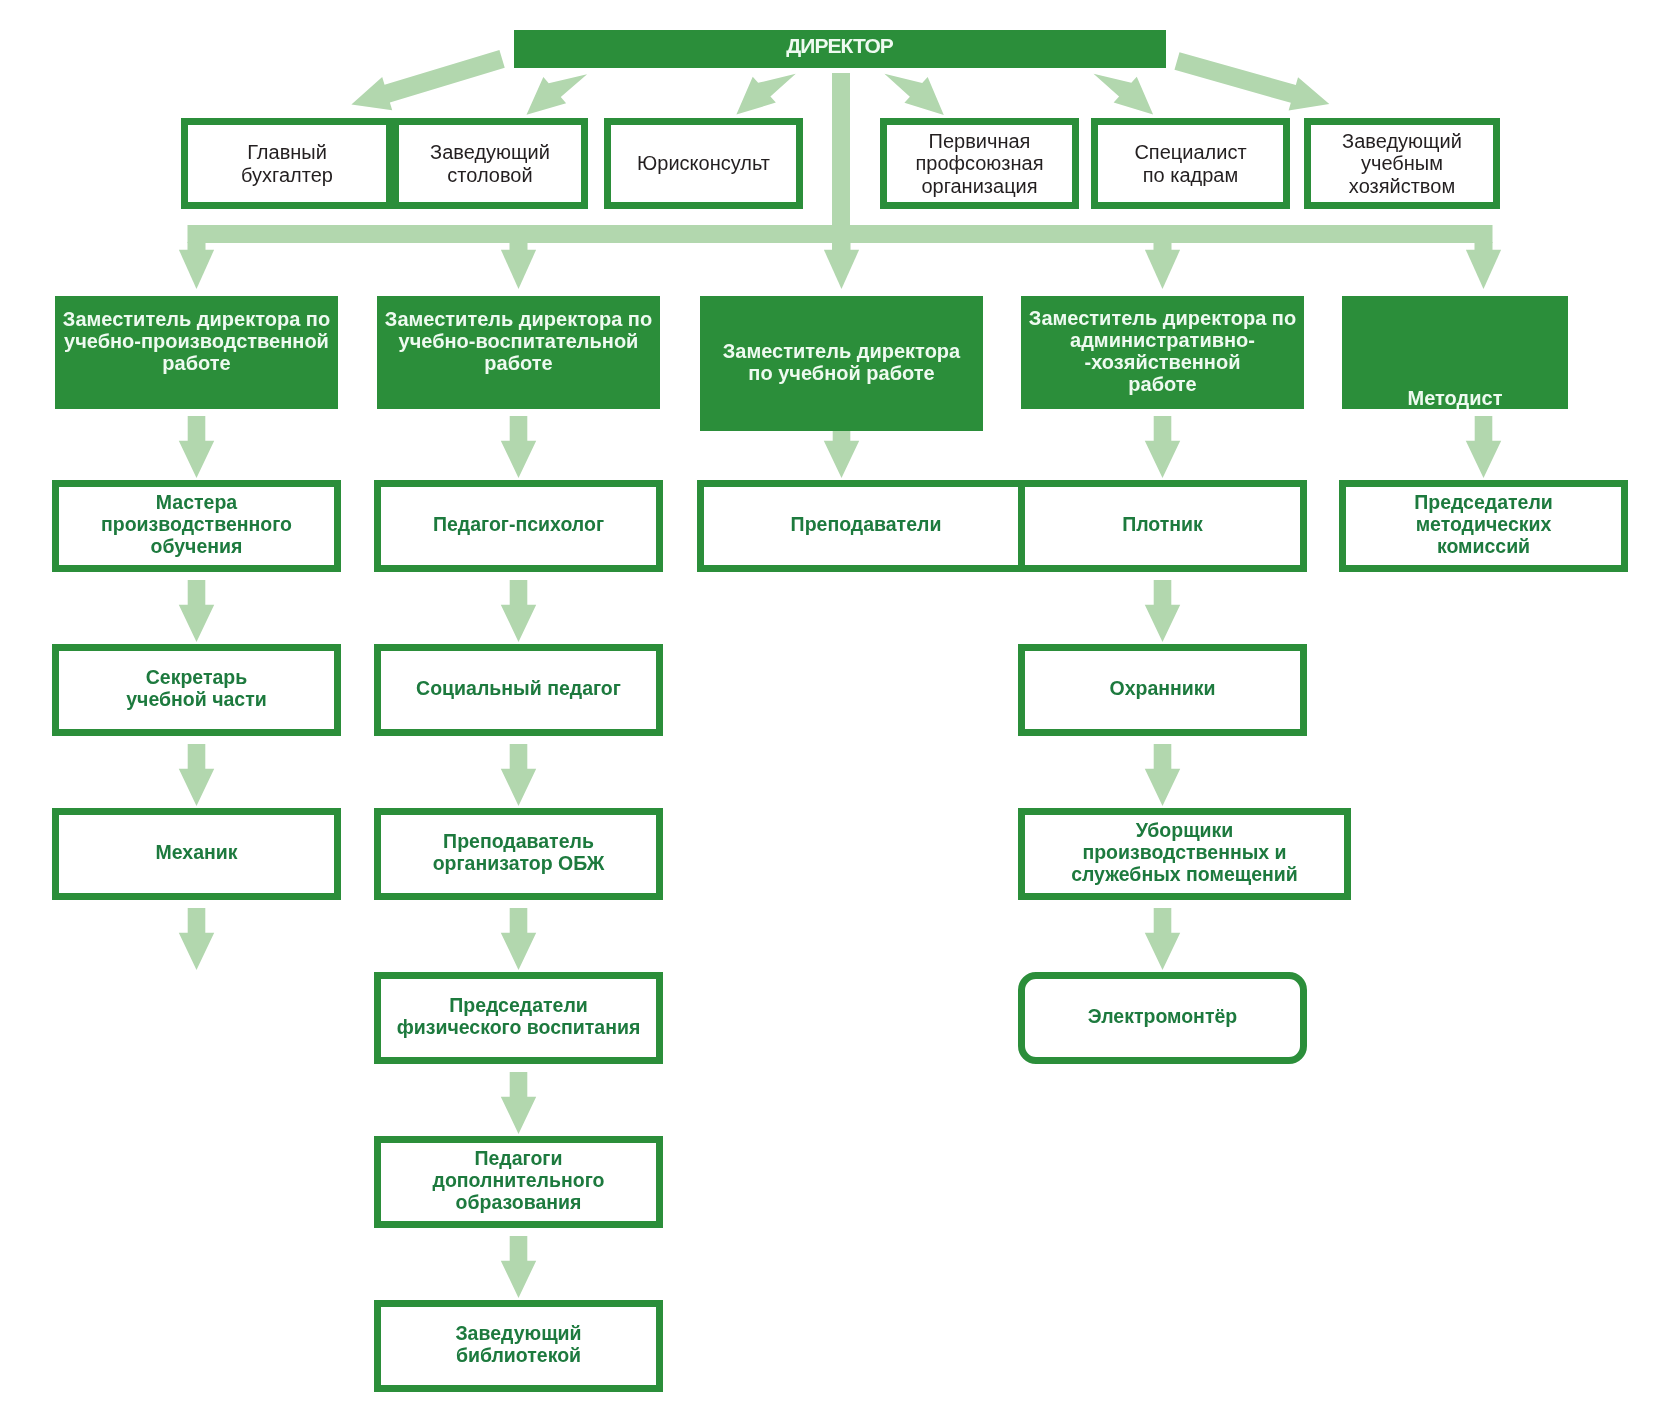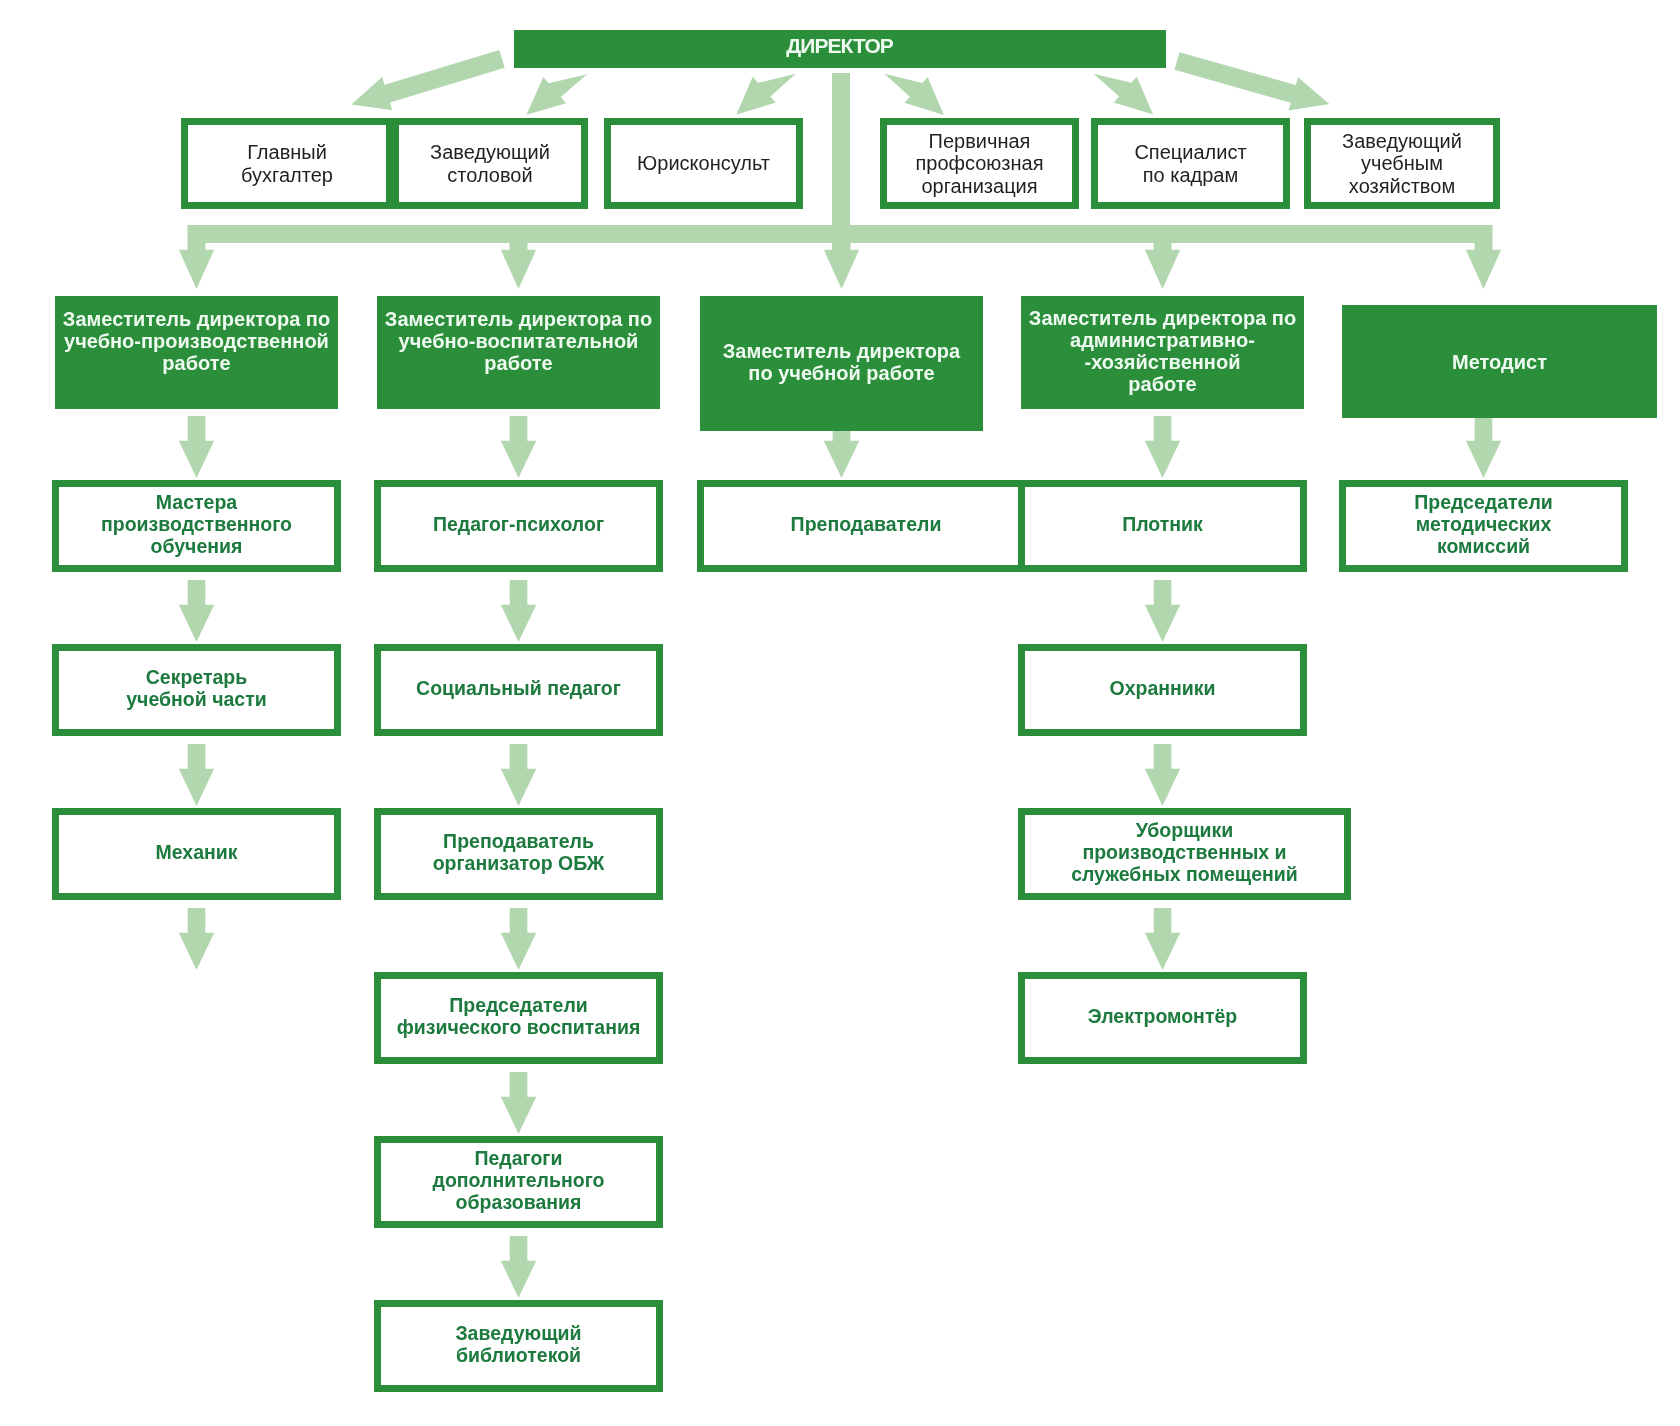--- a/index.html
+++ b/index.html
@@ -197,26 +197,26 @@
         <span class="ln">Охранники</span>
       </div>
     </div>
   <div class="box outline" style="left:1018px;top:808px;width:333px;height:92px;">
       <div class="txt">
         <span class="ln">Уборщики</span>
         <span class="ln">производственных и</span>
         <span class="ln">служебных помещений</span>
       </div>
     </div>
-  <div class="box outline" style="left:1018px;top:972px;width:289px;height:92px;">
+  <div class="box outline" style="left:1018px;top:972px;width:289px;height:92px;border-radius:18px;">
       <div class="txt">
         <span class="ln">Электромонтёр</span>
       </div>
     </div>
-  <div class="box solid" style="left:1342px;top:305px;width:315px;height:113px;">
+  <div class="box solid" style="left:1342px;top:296px;width:226px;height:113px;align-items:flex-end;">
       <div class="txt" style="position:relative;top:0px;">
         <span class="ln">Методист</span>
       </div>
     </div>
   <div class="box outline" style="left:1339px;top:480px;width:289px;height:92px;">
       <div class="txt">
         <span class="ln">Председатели</span>
         <span class="ln">методических</span>
         <span class="ln">комиссий</span>
       </div>

